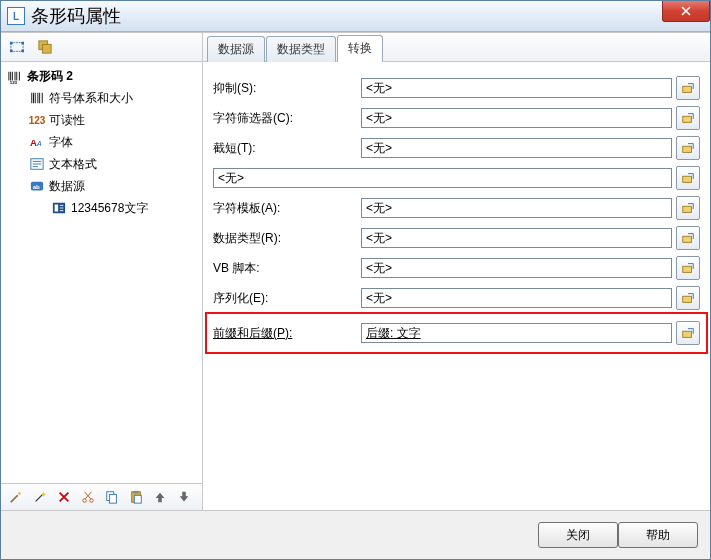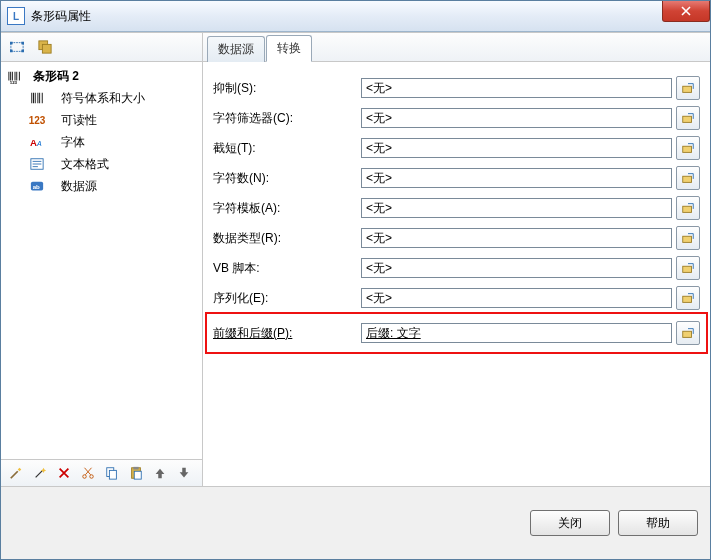--- a/index.html
+++ b/index.html
@@ -37,21 +37,21 @@
     background: #fff;
     border: 1px solid #3a78c3;
     display: flex;
     align-items: center;
     justify-content: center;
     font-size: 10px;
     color: #3a78c3;
     font-weight: bold;
   }
   .titlebar .title-text {
-    font-size: 12px;
+    font-size: 18px;
   }
   .close-btn {
     position: absolute;
     right: 0;
     top: 0;
     width: 46px;
     height: 20px;
     background: linear-gradient(to bottom, #e67a72, #d04334 50%, #c53727);
     border: 1px solid #8a2c20;
     border-top: none;
@@ -102,27 +102,27 @@
   .tree-area {
     flex: 1;
     overflow: auto;
     padding: 4px 0;
   }
   .tree-root-label {
     display: flex;
     align-items: center;
     padding: 2px 6px;
     font-weight: bold;
-    gap: 10px;
+    gap: 4px;
   }
   .tree-item {
     display: flex;
     align-items: center;
     padding: 2px 6px 2px 28px;
-    gap: 16px;
+    gap: 4px;
     height: 18px;
   }
   .tree-item.level2 { padding-left: 50px; }
   .tree-icon { width:16px; height:16px; display:inline-flex; align-items:center; justify-content:center; font-size:10px;}
   .bottom-toolbar {
     height: 26px;
     border-top: 1px solid #c8c8c8;
     background: linear-gradient(to bottom, #fdfdfd, #eef2f6);
     display: flex;
     align-items: center;
@@ -219,22 +219,22 @@
     text-decoration: underline;
   }
   
   .footer {
     height: 40px;
     border-top: 1px solid #c8c8c8;
     background: #f0f0f0;
     display: flex;
     align-items: center;
     justify-content: flex-end;
-    gap: 8px;
-    padding: 16px 12px;
+    gap: 0;
+    padding: 4px 12px;
   }
   .dlg-btn {
     min-width: 78px;
     height: 24px;
     border: 1px solid #707070;
     background: linear-gradient(to bottom,#fdfdfd,#e4e4e4);
     border-radius: 3px;
     font-size:12px;
     cursor:pointer;
     display:flex;align-items:center;justify-content:center;
@@ -345,20 +345,32 @@
         <div class="tree-item">
           <span class="tree-icon">
             <svg class="ico" viewBox="0 0 16 16">
               <rect x="1" y="3" width="14" height="10" rx="2" fill="#3a78c3"></rect>
               <text x="3" y="11" font-size="7" fill="#fff" font-weight="bold">ab</text>
             </svg>
           </span>
           <span>数据源</span>
         </div>
 
+        <div class="tree-item level2">
+          <span class="tree-icon">
+            <svg class="ico" viewBox="0 0 16 16">
+              <rect x="1" y="2" width="14" height="12" fill="#1f4e8c"></rect>
+              <rect x="3" y="4" width="4" height="8" fill="#fff"></rect>
+              <line x1="9" y1="5" x2="13" y2="5" stroke="#fff"></line>
+              <line x1="9" y1="8" x2="13" y2="8" stroke="#fff"></line>
+              <line x1="9" y1="11" x2="13" y2="11" stroke="#fff"></line>
+            </svg>
+          </span>
+          <span>12345678文字</span>
+        </div>
       </div>
 
       <div class="bottom-toolbar">
         <div class="bt-btn">
           <svg class="ico" viewBox="0 0 16 16">
             <path d="M2 14 L10 6" stroke="#8a6d3b" stroke-width="2"></path>
             <polygon points="12,2 14,4 12,6 10,4" fill="#f0c040"></polygon>
           </svg>
         </div>
         <div class="bt-btn">
@@ -403,20 +415,23 @@
           </svg>
         </div>
       </div>
     </div>
 
     <div class="right-panel">
       <div class="tabs-row">
         <div class="tab">
           <span>数据源</span>
         </div>
+        <div class="tab">
+          <span>数据类型</span>
+        </div>
         <div class="tab active">
           <span>转换</span>
         </div>
       </div>
 
       <div class="tab-content">
 
         <div class="form-row">
           <div class="flabel">抑制(S):</div>
           <input class="finput" readonly="" value="&lt;无&gt;" style="">
@@ -444,21 +459,20 @@
           <input class="finput" readonly="" value="&lt;无&gt;" style="">
           <div class="fbtn">
             <svg class="ico" viewBox="0 0 16 16">
                 <rect x="2" y="6" width="10" height="7" fill="#f0d070" stroke="#9a7a20"></rect>
                 <path d="M8 3 L14 3 L14 9" fill="none" stroke="#2a6db0"></path>
               </svg>
           </div>
         </div>
 
         <div class="form-row">
-          <div class="flabel">字符数(N):</div>
           <input class="finput" readonly="" value="&lt;无&gt;" style="">
           <div class="fbtn">
             <svg class="ico" viewBox="0 0 16 16">
                 <rect x="2" y="6" width="10" height="7" fill="#f0d070" stroke="#9a7a20"></rect>
                 <path d="M8 3 L14 3 L14 9" fill="none" stroke="#2a6db0"></path>
               </svg>
           </div>
         </div>
 
         <div class="form-row">

